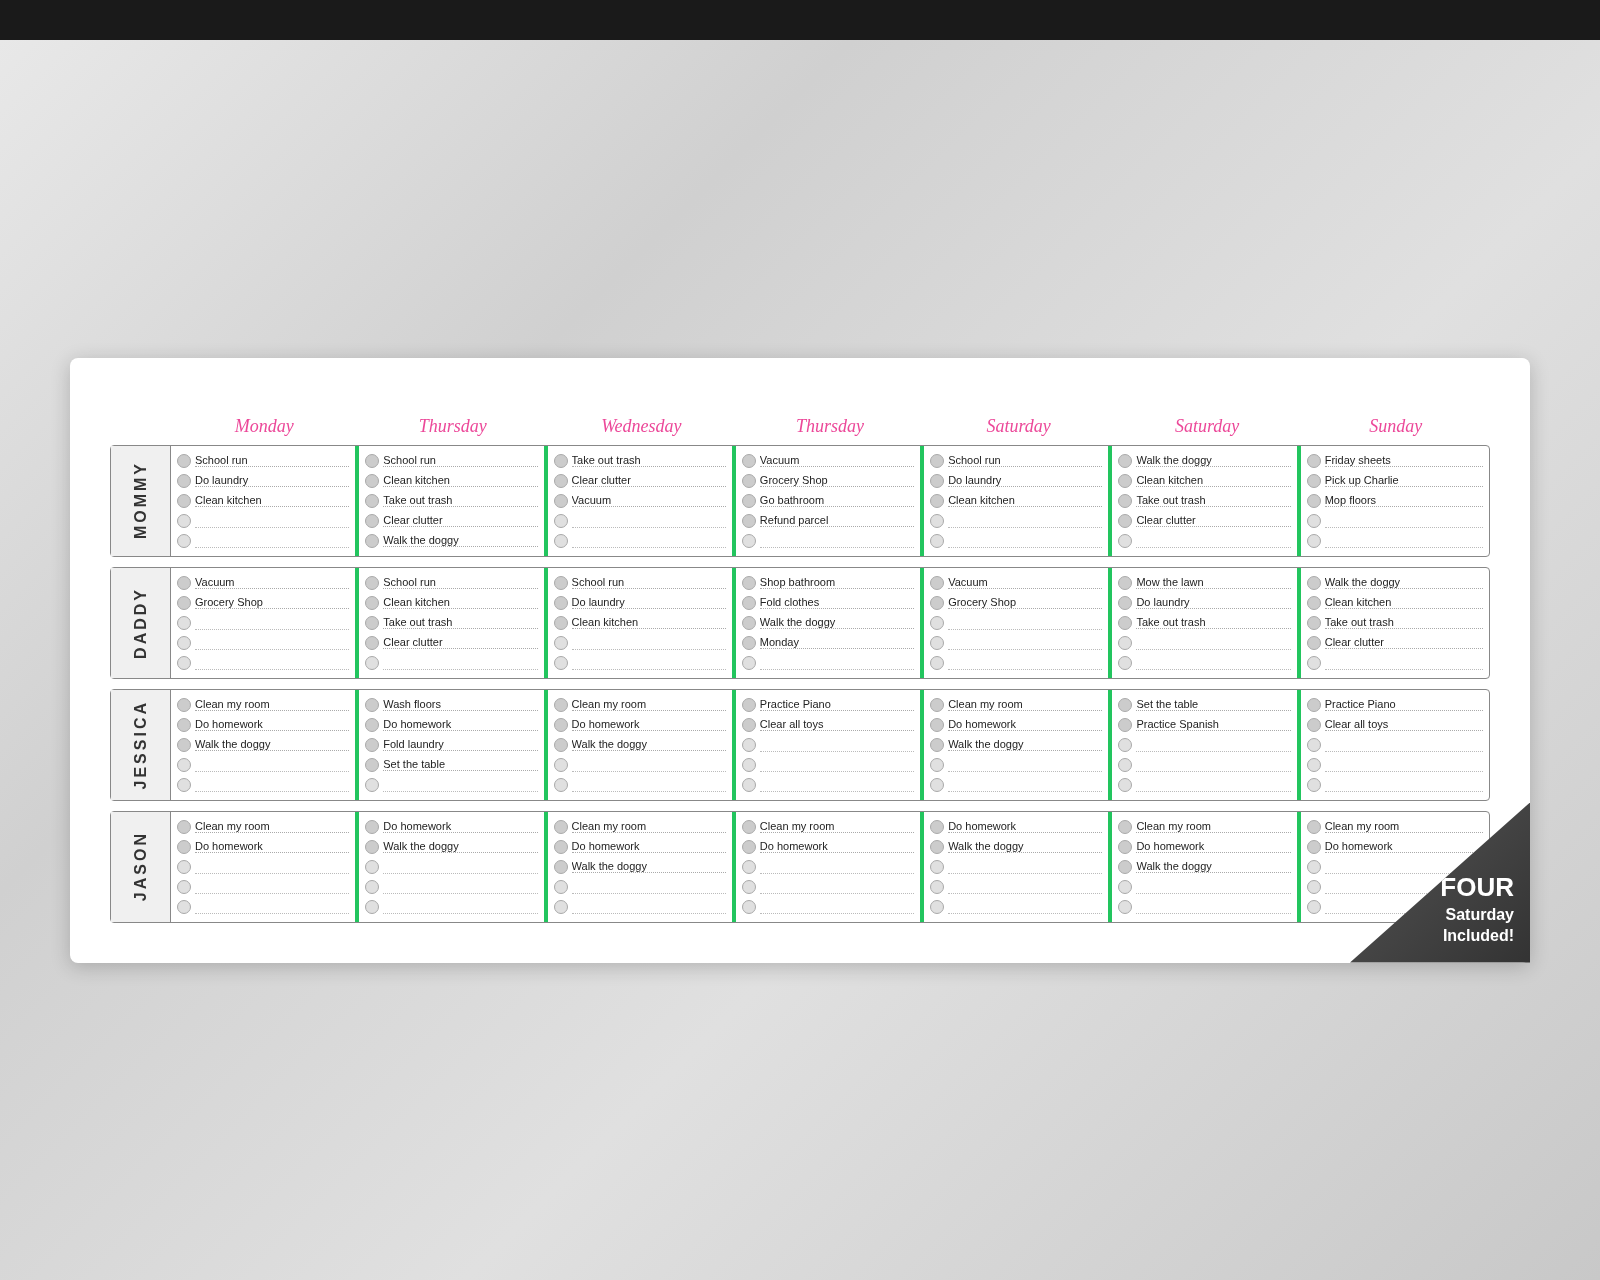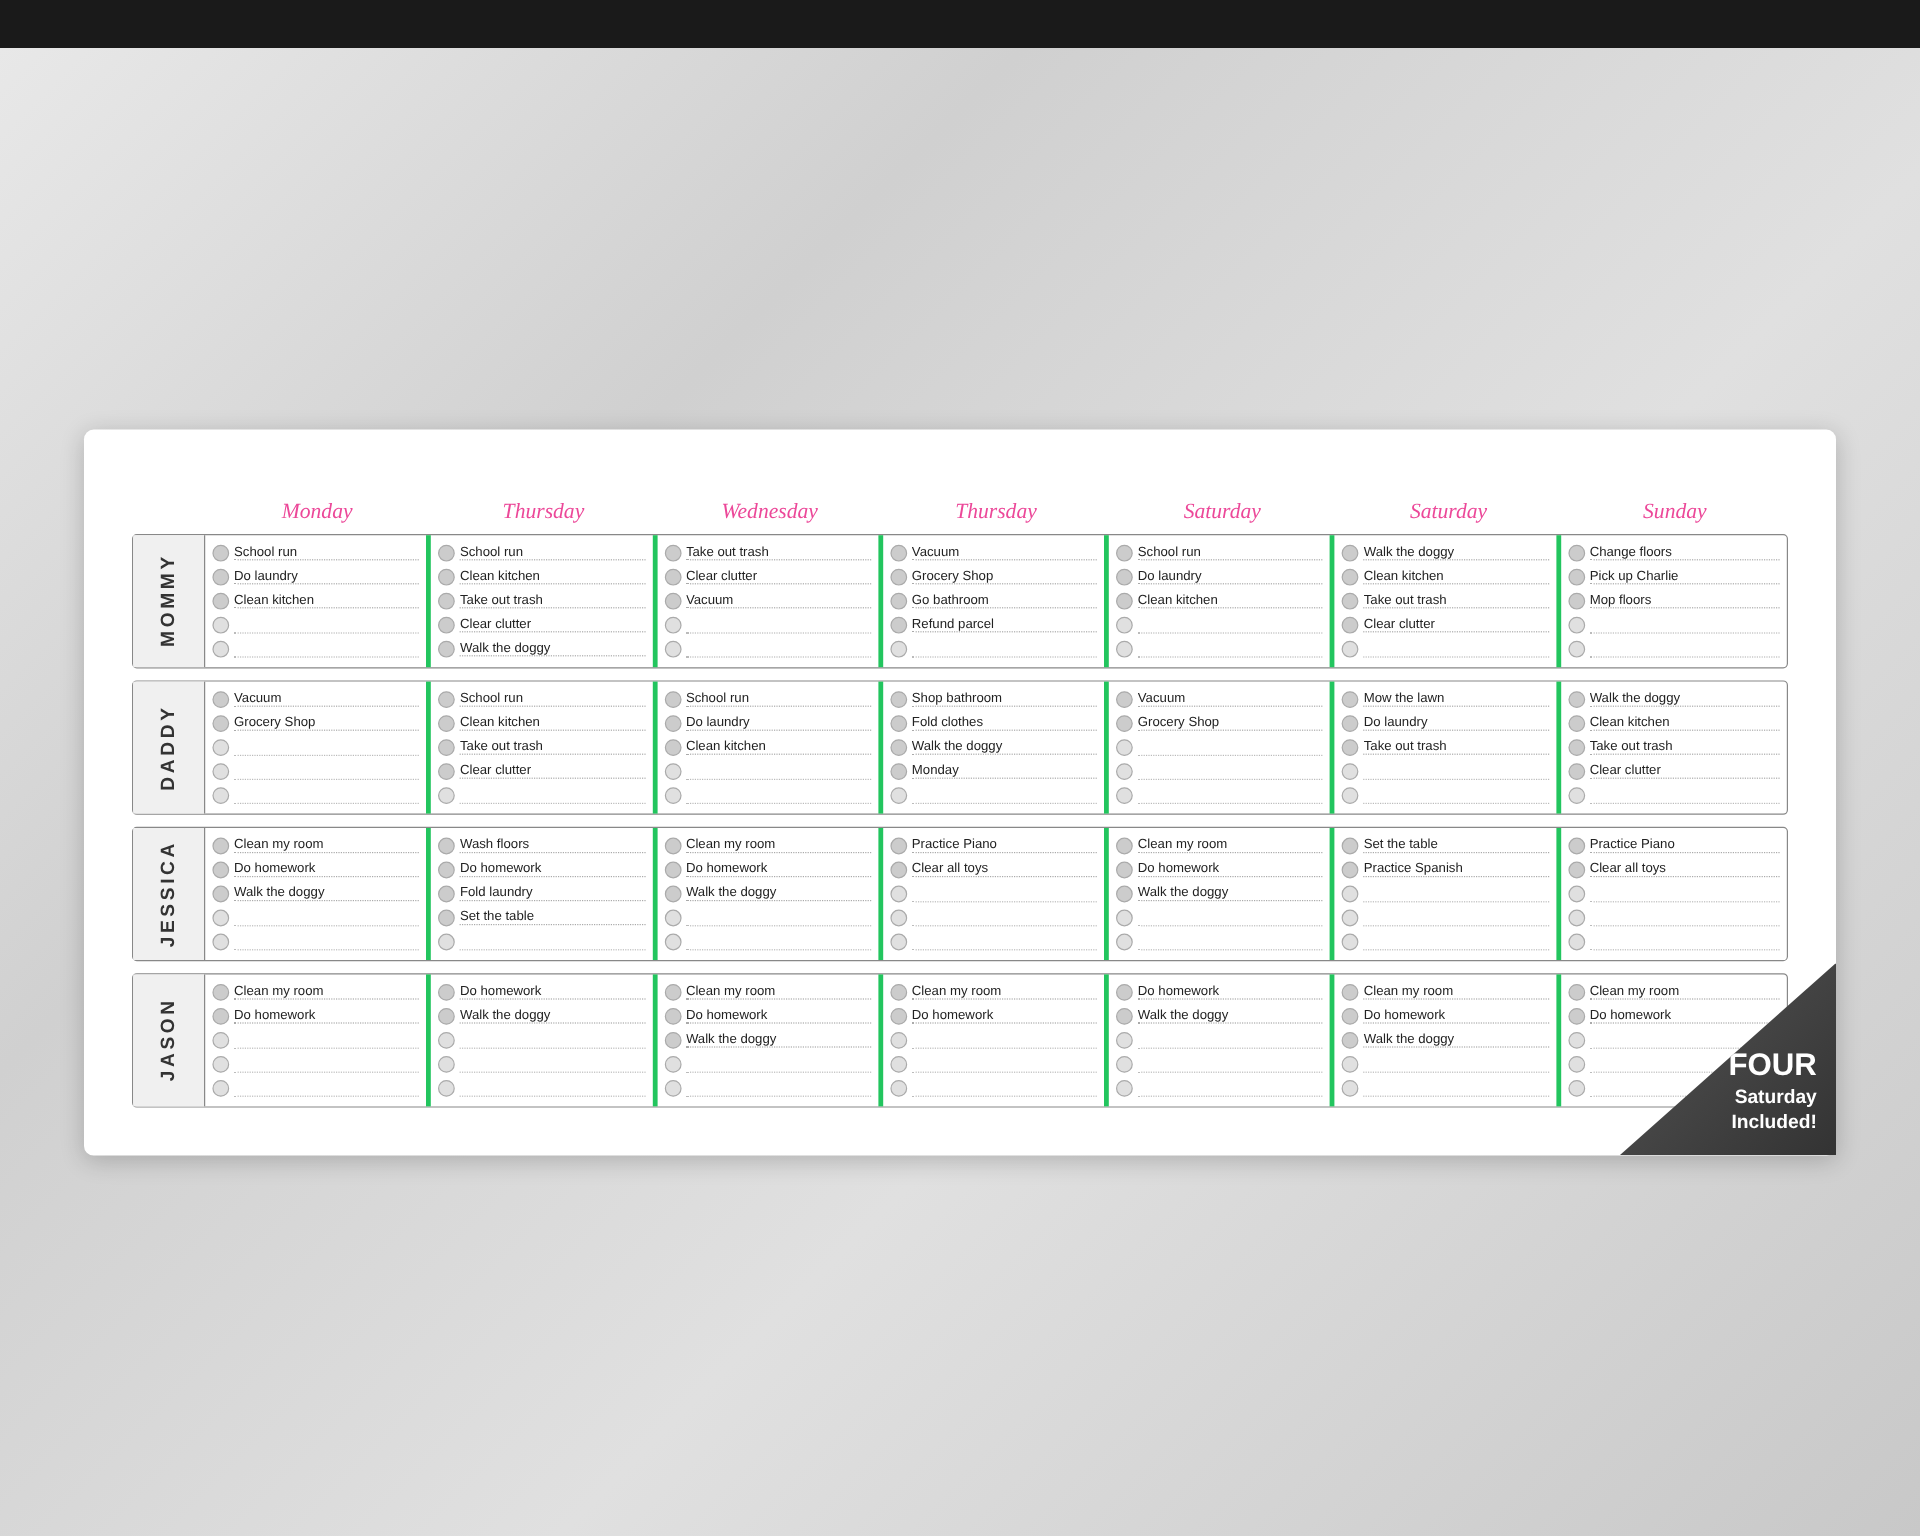--- a/index.html
+++ b/index.html
@@ -363,21 +363,21 @@
               <span class="chore-text">Clear clutter</span>
             </div>
             <div class="chore-blank">
               <div class="chore-circle"></div>
               <div class="chore-line"></div>
             </div>
           </div>
           <div class="day-cell">
             <div class="chore-item">
               <div class="chore-circle"></div>
-              <span class="chore-text">Change floors</span>
+              <span class="chore-text">Friday sheets</span>
             </div>
             <div class="chore-item">
               <div class="chore-circle"></div>
               <span class="chore-text">Pick up Charlie</span>
             </div>
             <div class="chore-item">
               <div class="chore-circle"></div>
               <span class="chore-text">Mop floors</span>
             </div>
             <div class="chore-blank">

